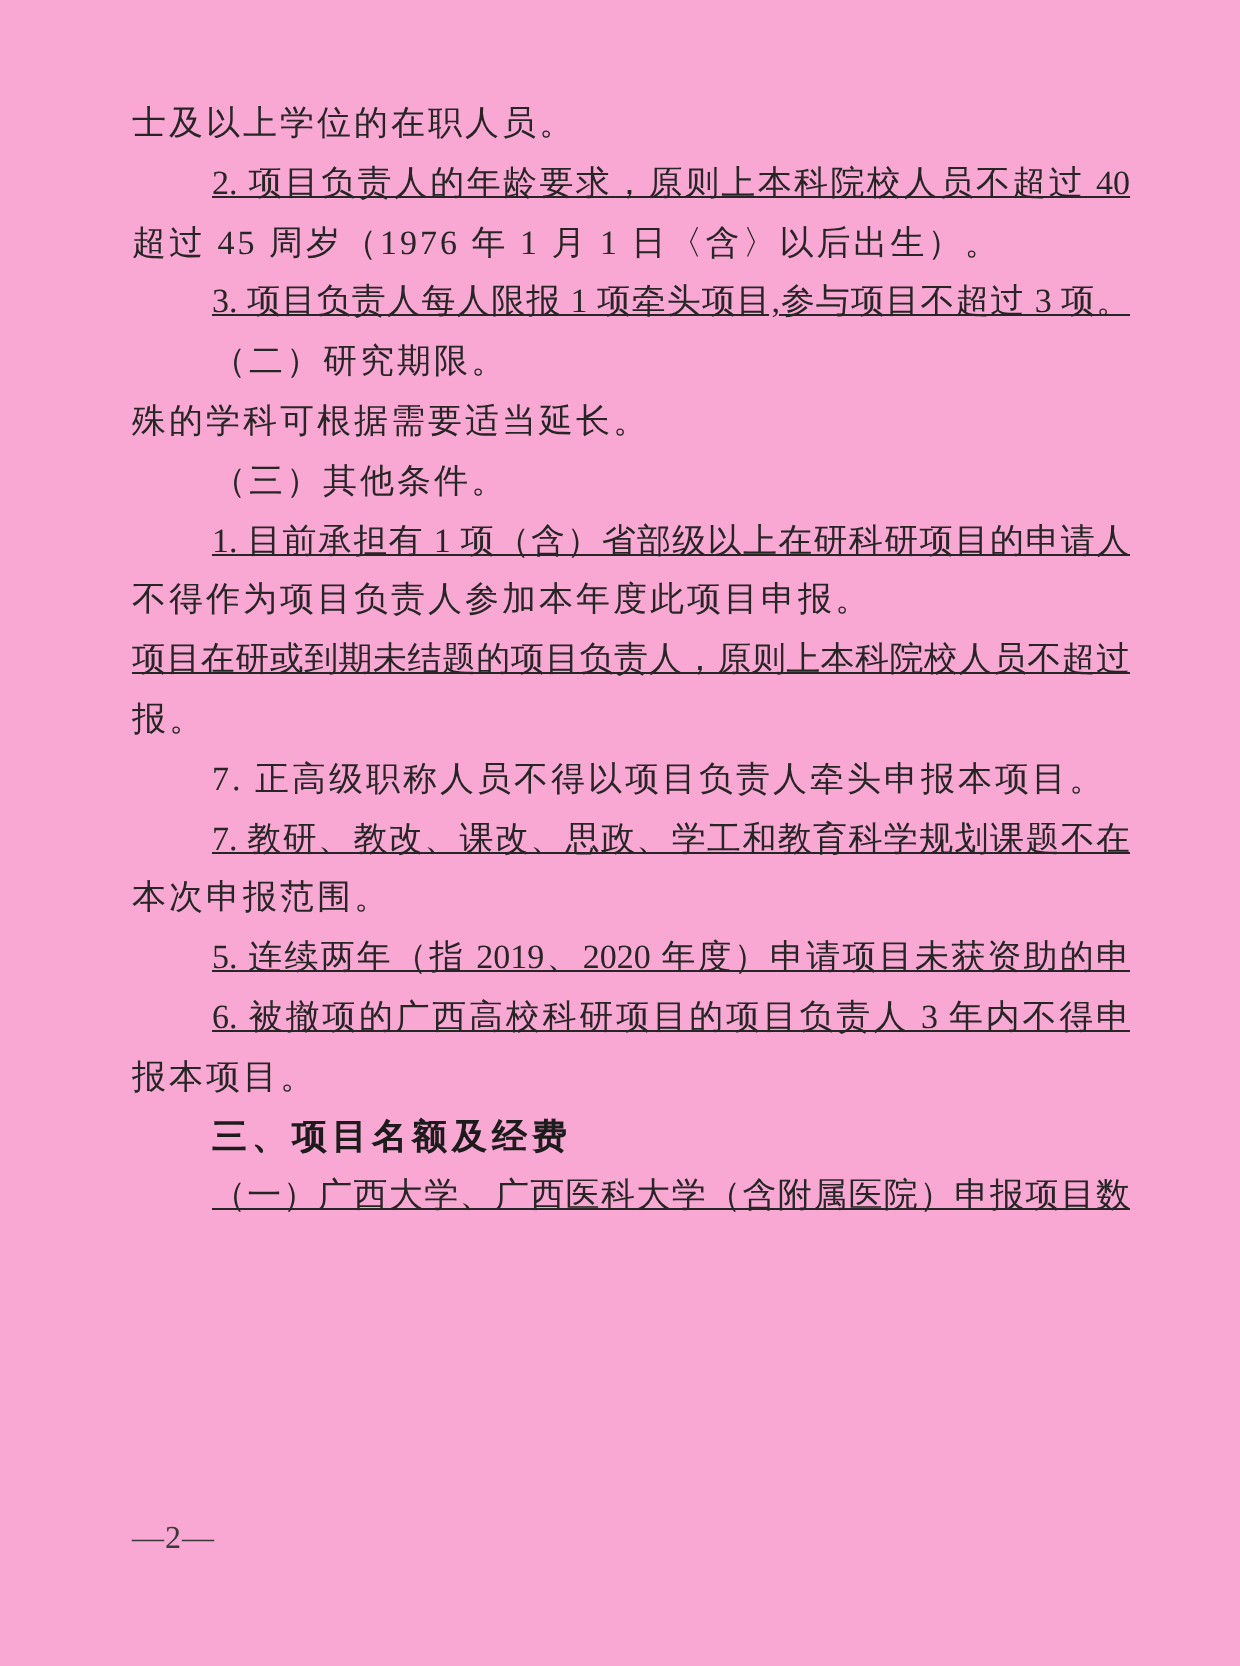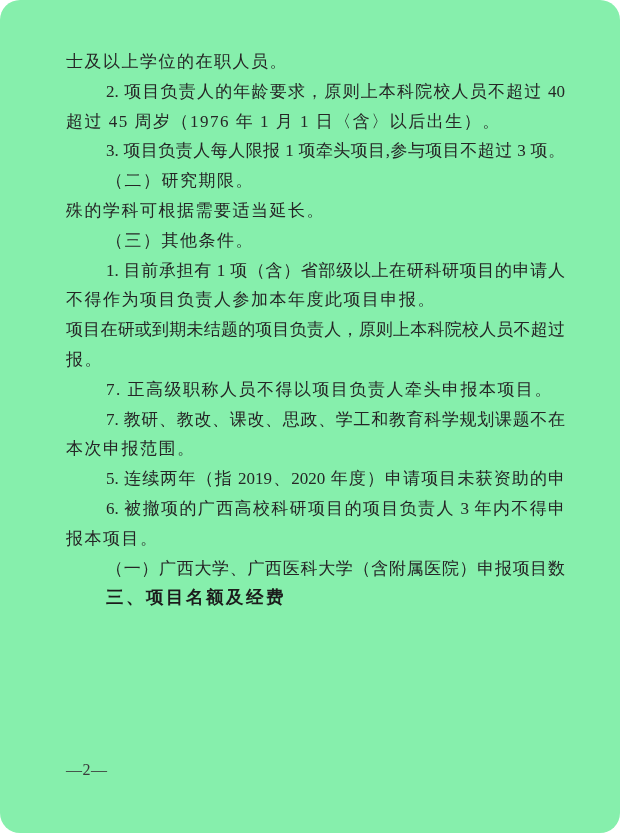--- a/index.html
+++ b/index.html
@@ -4,24 +4,23 @@
 <style>
   html, body {
     margin: 0;
     padding: 0;
     background: #ffffff;
   }
   .page {
     position: relative;
     width: 620px;
     height: 833px;
-    background: #86efac;
+    background: #f9a8d4;
     overflow: hidden;
     font-family: "Liberation Serif", serif;
-    border-radius: 20px;
   }
   .doc {
     position: absolute;
     left: 66px;
     top: 47px;
     width: 499px;
     color: #262626;
   }
   .ln {
     height: 29.8px;
@@ -31,20 +30,21 @@
     letter-spacing: 1.5px;
     white-space: nowrap;
   }
   .ln.j {
     white-space: normal;
     letter-spacing: 0;
     text-align: justify;
     text-align-last: justify;
     text-justify: inter-character;
     overflow: hidden;
+    text-decoration: underline;
   }
   .ln.ind {
     text-indent: 40px;
   }
   .ln.b {
     font-family: "Liberation Sans", sans-serif;
     font-weight: bold;
     font-size: 17.5px;
     letter-spacing: 2.5px;
     color: #1c1c1c;
@@ -74,17 +74,17 @@
       <div class="ln ind j">1. 目前承担有 1 项（含）省部级以上在研科研项目的申请人</div>
       <div class="ln">不得作为项目负责人参加本年度此项目申报。</div>
       <div class="ln j">项目在研或到期未结题的项目负责人，原则上本科院校人员不超过</div>
       <div class="ln">报。</div>
       <div class="ln ind">7. 正高级职称人员不得以项目负责人牵头申报本项目。</div>
       <div class="ln ind j">7. 教研、教改、课改、思政、学工和教育科学规划课题不在</div>
       <div class="ln">本次申报范围。</div>
       <div class="ln ind j">5. 连续两年（指 2019、2020 年度）申请项目未获资助的申</div>
       <div class="ln ind j">6. 被撤项的广西高校科研项目的项目负责人 3 年内不得申</div>
       <div class="ln">报本项目。</div>
+      <div class="ln ind b">三、项目名额及经费</div>
       <div class="ln ind j">（一）广西大学、广西医科大学（含附属医院）申报项目数</div>
-      <div class="ln ind b">三、项目名额及经费</div>
     </div>
   <div class="footer">—2—</div>
 </div>
 
 </body></html>

